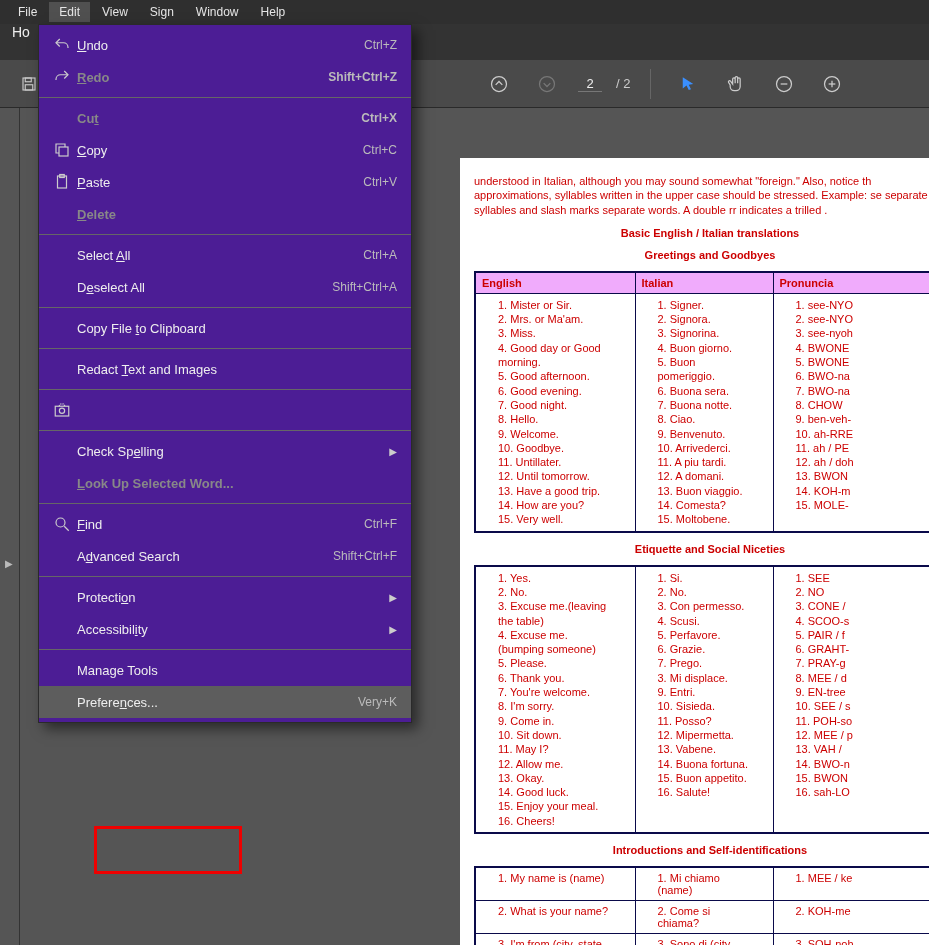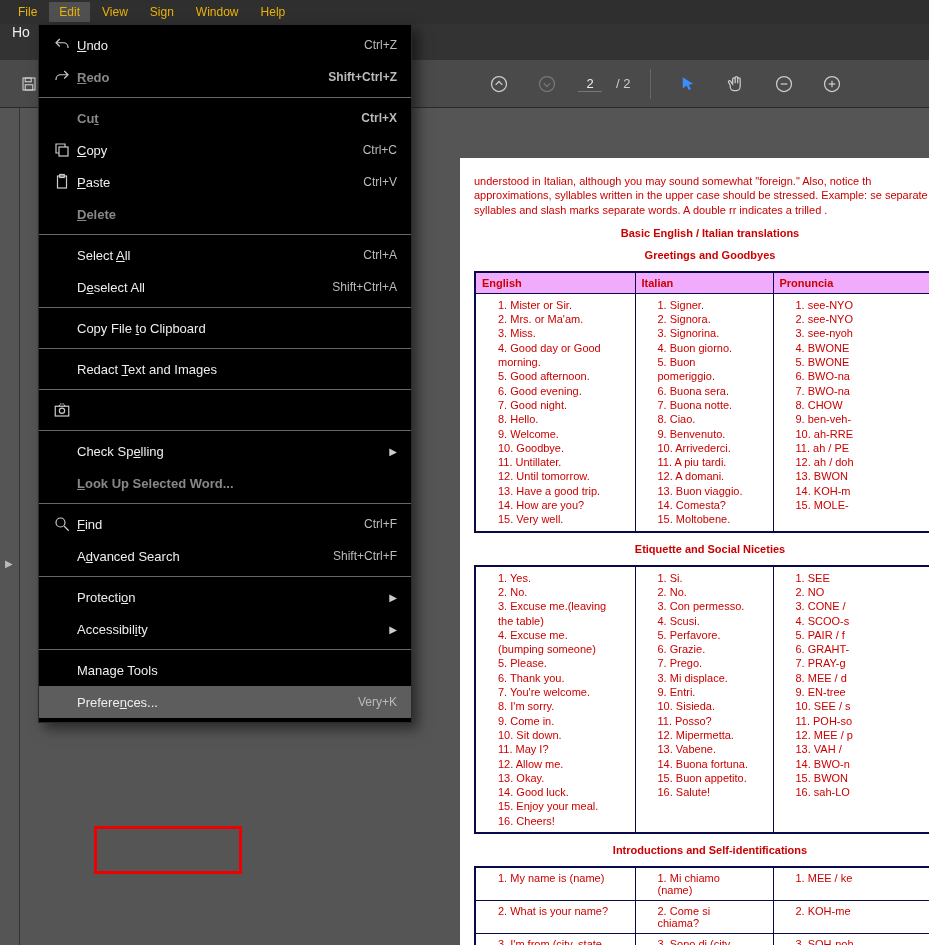--- a/index.html
+++ b/index.html
@@ -1,19 +1,19 @@
 <!DOCTYPE html>
 <html><head>
 <meta charset="utf-8">
 <style>
 * { margin: 0; padding: 0; box-sizing: border-box; font-family: 'Segoe UI', Arial, sans-serif; }
 body { background: #3a3a3a; width: 929px; height: 945px; overflow: hidden; position: relative; }
 
 .menubar { background: #2f2f2f; height: 24px; display: flex; align-items: center; padding-left: 8px; gap: 2px; }
-.menubar-item { color: #eab308; font-size: 12px; padding: 3px 10px; cursor: pointer; }
+.menubar-item { color: #e5e5e5; font-size: 12px; padding: 3px 10px; cursor: pointer; }
 .menubar-item.active { background: #505050; }
 
 .titlebar { background: #333; height: 36px; display: flex; align-items: flex-start; padding-left: 12px; color: #eee; font-size: 14px; }
 
 .toolbar { background: #4a4a4a; height: 48px; display: flex; align-items: center; padding: 0 12px; gap: 16px; position: relative; border-bottom: 1px solid #2a2a2a; }
 .toolbar-left { display: flex; align-items: center; gap: 8px; }
 .toolbar-divider { width: 1px; height: 30px; background: #666; margin: 0 6px; }
 .toolbar-mid { display: flex; align-items: center; gap: 14px; margin-left: 420px; }
 .page-input { width: 24px; background: #4a4a4a; border: none; border-bottom: 1px solid #777; color: #eee; text-align: center; font-size: 13px; }
 .page-total { color: #ccc; font-size: 13px; }
@@ -28,21 +28,21 @@
 .page h3 { text-align: center; font-size: 11px; font-weight: bold; margin: 10px 0; color:#c00;}
 .trans-table { width: 100%; border-collapse: collapse; border: 2px solid #0a0a4a; margin-bottom: 10px; table-layout:fixed;}
 .trans-table th { border: 1px solid #0a0a4a; padding: 4px 6px; text-align: left; font-size: 11px; color:#c00; font-weight:bold; background:#f0abfc;}
 .trans-table td { border: 1px solid #0a0a4a; padding: 4px 22px; vertical-align: top; font-size: 11px; color:#c00;}
 .trans-table td div { line-height: 1.3; }
 .col-en { width: 160px; }
 .col-it { width: 138px; }
 .col-pr { width: auto; }
 
 
-.edit-menu { position: absolute; top: 24px; left: 38px; width: 374px; background: #000000; box-shadow: 6px 6px 12px rgba(0,0,0,0.5); z-index: 100; border:1px solid #2a2a2a; padding:4px 0;}
+.edit-menu { position: absolute; top: 24px; left: 38px; width: 374px; background: #4c1d95; box-shadow: 6px 6px 12px rgba(0,0,0,0.5); z-index: 100; border:1px solid #2a2a2a; padding:4px 0;}
 .menu-row { display: flex; align-items: center; height: 32px; padding: 0 14px 0 8px; color: #eee; font-size: 13px; cursor: pointer; position:relative;}
 .menu-row.disabled { color: #888; cursor: default; font-weight: bold; }
 .menu-icon { width: 30px; display: flex; align-items: center; justify-content: center; color:#ccc;}
 .menu-label { flex: 1; }
 .menu-shortcut { color: #bbb; font-size: 12px; }
 .menu-label .ul { text-decoration: underline; }
 .menu-sep { height: 1px; background: #666; margin: 4px 0; }
 .submenu-arrow { position:absolute; right:14px; color:#ccc; font-size:10px;}
 .highlight-box { position: absolute; border: 3px solid #e00; pointer-events: none; }
 

